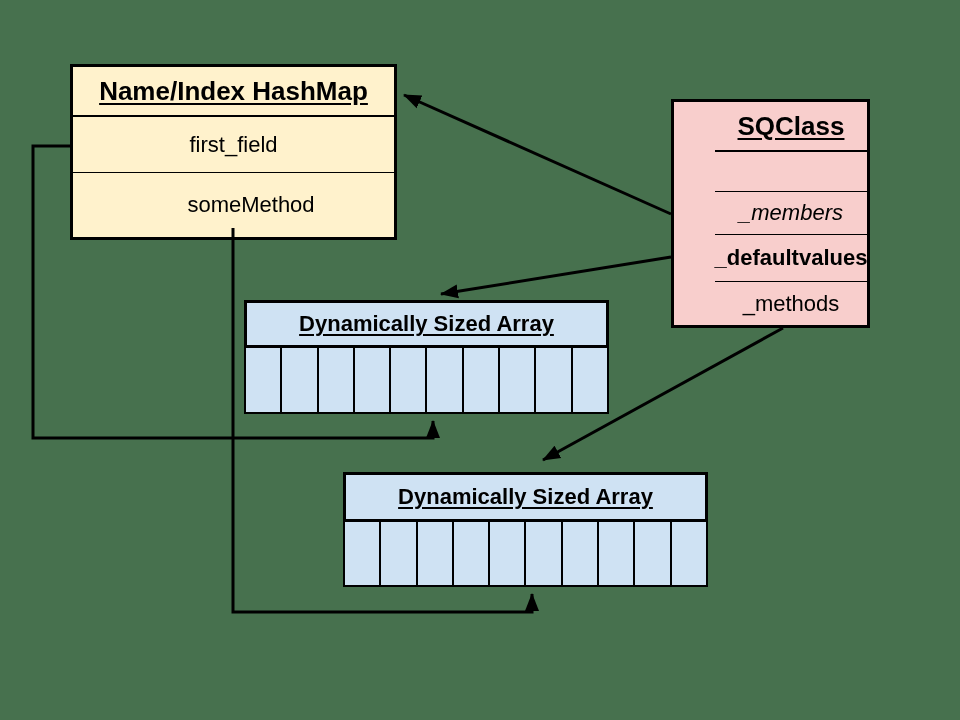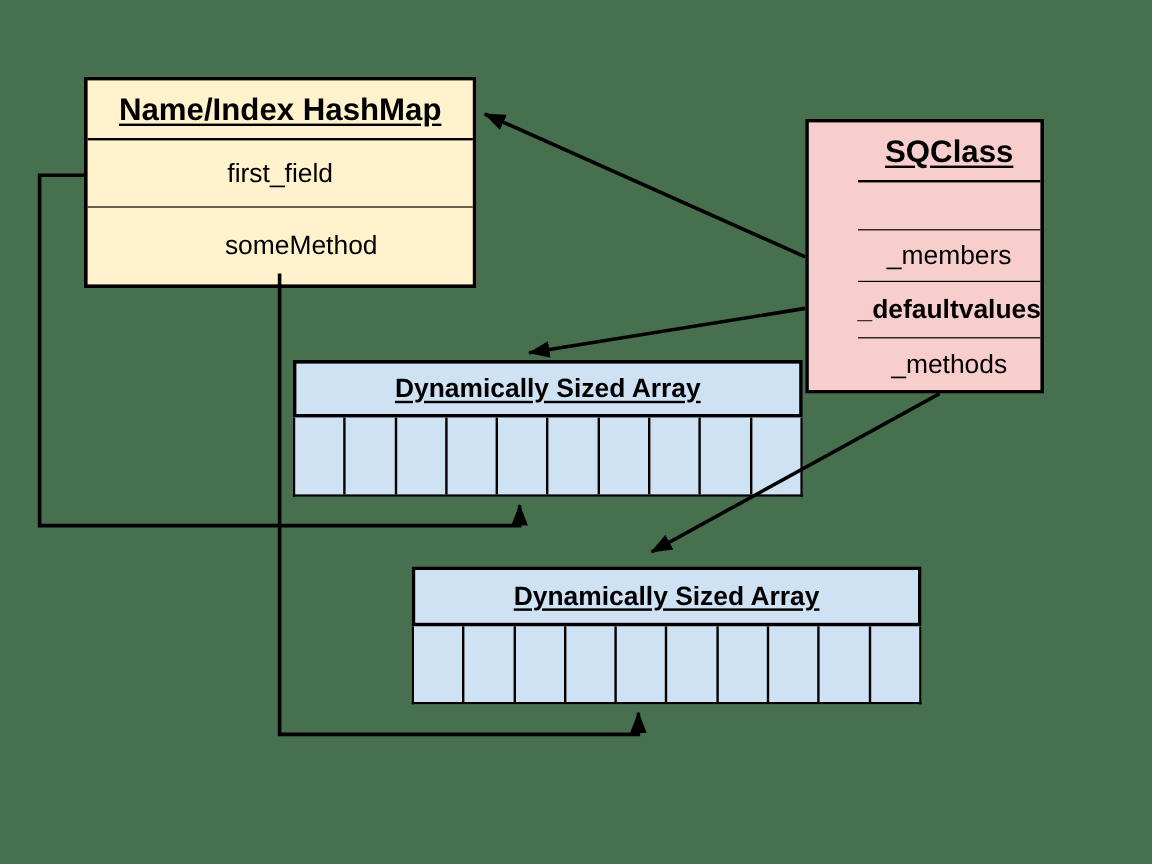--- a/index.html
+++ b/index.html
@@ -58,28 +58,28 @@
   #hashmap .row-b { flex: 1; padding-left: 35px; }
 
   #sqclass {
     left: 671px; top: 99px;
     width: 199px; height: 229px;
     background: var(--sqclass-fill, #F8CECC);
     padding-left: 41px;
   }
   #sqclass .title-row { height: 50px; font-size: 26px; }
   #sqclass .row-empty { height: 40px; }
-  #sqclass .row-members { height: 43px; }
+  #sqclass .row-members { height: 43px; font-style: italic; }
   #sqclass .row-defaults { height: 47px; font-weight: bold; }
   #sqclass .row-methods { flex: 1; }
 
   
   .dyn-array {
     position: absolute;
-    width: 425px;
+    width: 365px;
   }
   .dyn-array .array-title {
     box-sizing: border-box;
     border: 3px solid #000;
     display: flex;
     align-items: center;
     justify-content: center;
     font-weight: bold;
     font-size: 22px;
     text-decoration: underline;

